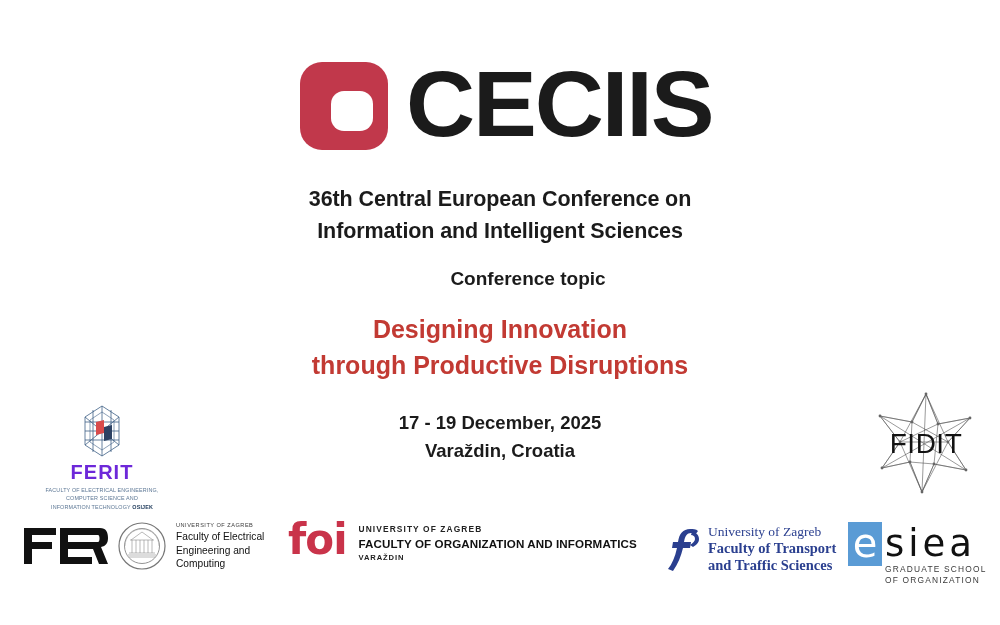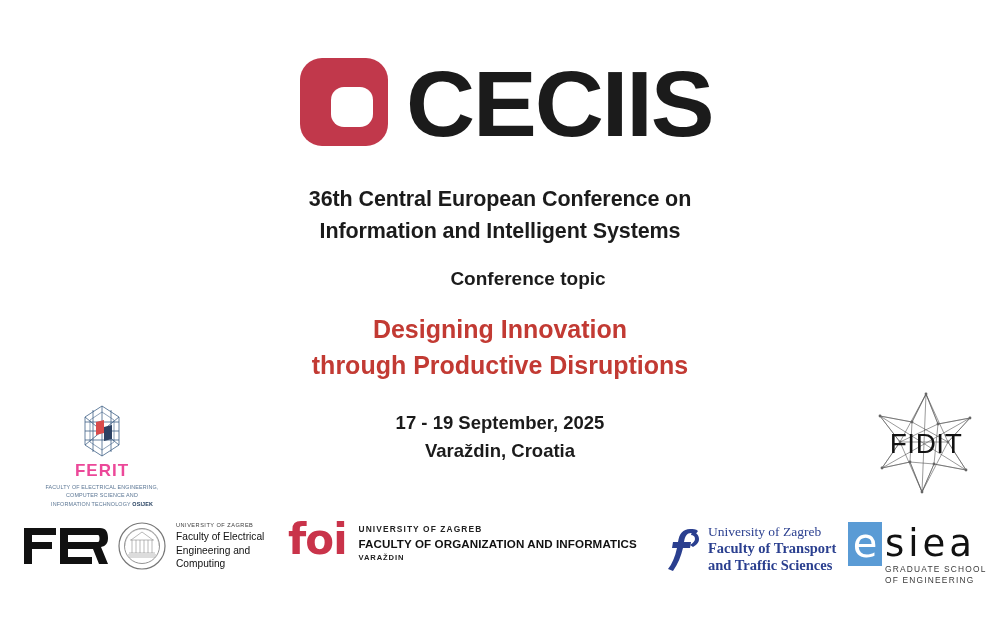--- a/index.html
+++ b/index.html
@@ -17,21 +17,21 @@
   }
 
   
   .logo-row {
     position: absolute;
     top: 58px;
     left: 0;
     width: 1000px;
     display: flex;
     justify-content: center;
-    align-items: flex-start;
+    align-items: flex-end;
   }
   .logo-mark {
     width: 88px;
     height: 88px;
     border-radius: 22px;
     background: #C1384B;
     position: relative;
     margin-right: 18px;
     flex: none;
   }
@@ -96,24 +96,24 @@
   
   .ferit {
     position: absolute;
     left: 22px;
     top: 403px;
     width: 160px;
     text-align: center;
   }
   .ferit-mark { width: 160px; height: 56px; display:block; }
   .ferit-name {
-    font-size: 17px;
+    font-size: 20px;
     font-weight: bold;
     letter-spacing: 1px;
-    color: #ec4899;
+    color: #6d28d9;
     margin-top: 2px;
   }
   .ferit-sub {
     font-size: 5.4px;
     line-height: 1.55;
     letter-spacing: 0.15px;
     color: #5b7694;
     margin-top: 2px;
   }
   .ferit-sub b { color: #203c5c; }
@@ -219,32 +219,32 @@
 </head>
 <body>
 
 <div class="logo-row">
   <div class="logo-mark"></div>
   <div class="logo-word">CECIIS</div>
 </div>
 
 <div class="center-block conf-title">
   <div>36th Central European Conference on</div>
-  <div>Information and Intelligent Systems</div>
+  <div>Information and Intelligent Sciences</div>
 </div>
 
 <div class="center-block conf-topic-label">Conference topic</div>
 
 <div class="center-block conf-topic">
   <div>Designing Innovation</div>
   <div>through Productive Disruptions</div>
 </div>
 
 <div class="center-block conf-date">
-  <div>17 - 19 September, 2025</div>
+  <div>17 - 19 December, 2025</div>
   <div>Varaždin, Croatia</div>
 </div>
 
 <div class="ferit">
   <svg class="ferit-mark" viewBox="0 0 160 56">
     <g stroke="#3f6187" stroke-width="0.8" fill="none">
       <polygon points="80,3 97,14 97,42 80,53 63,42 63,14"></polygon>
       <polygon points="80,9 92,17 92,39 80,47 68,39 68,17" stroke-width="0.6"></polygon>
       <line x1="63" y1="14" x2="97" y2="42"></line>
       <line x1="97" y1="14" x2="63" y2="42"></line>
@@ -362,17 +362,17 @@
     </div>
   </div>
 
   <div class="sponsor sp-esiea">
     <div class="esiea-top">
       <div class="esiea-e">e</div>
       <div class="esiea-rest">siea</div>
     </div>
     <div class="esiea-sub">
       <div>GRADUATE SCHOOL</div>
-      <div>OF ENGINEERING</div>
+      <div>OF ORGANIZATION</div>
     </div>
   </div>
 
 </div>
 
 </body></html>

